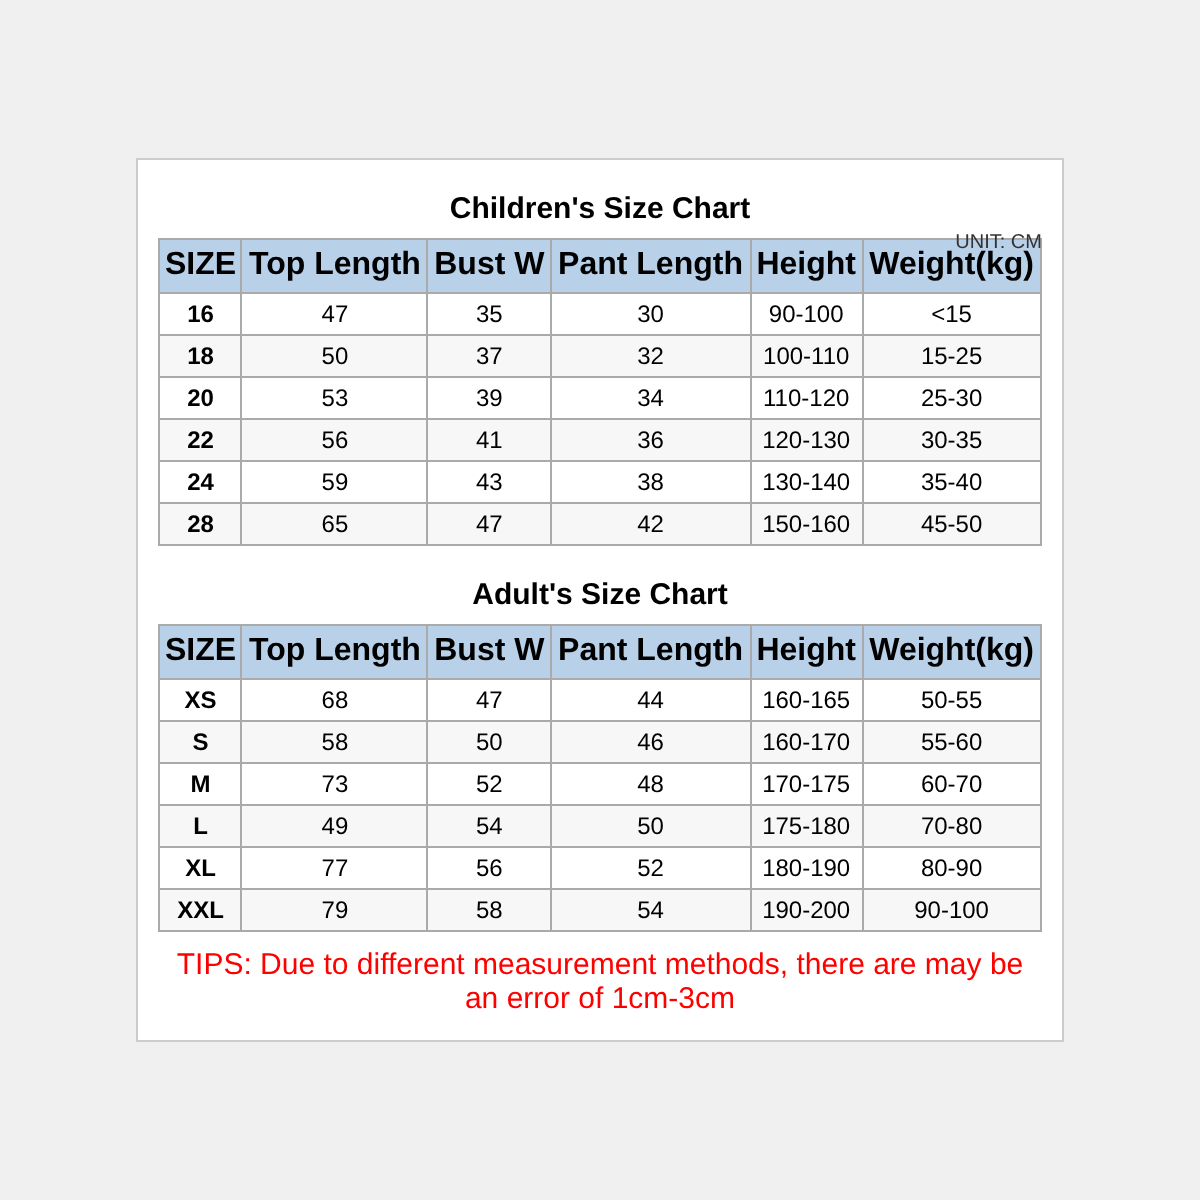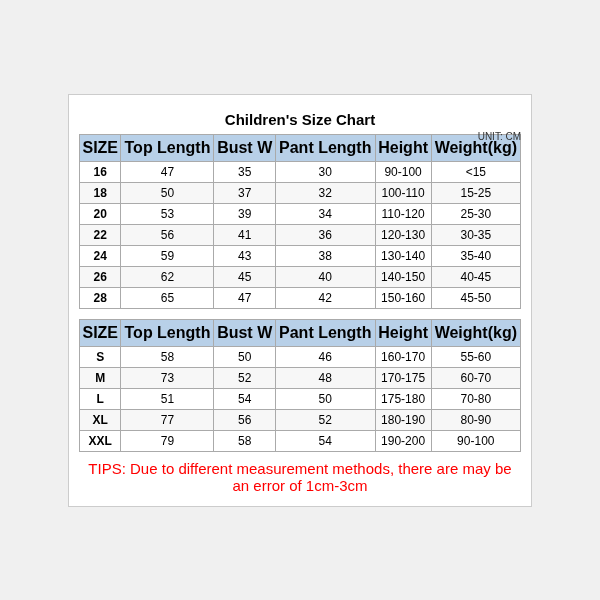--- a/index.html
+++ b/index.html
@@ -120,70 +120,73 @@
         </tr>
         <tr>
           <td>24</td>
           <td>59</td>
           <td>43</td>
           <td>38</td>
           <td>130-140</td>
           <td>35-40</td>
         </tr>
         <tr>
-          <td>26</td>
-          <td>62</td>
-          <td>45</td>
-          <td>40</td>
-          <td>140-150</td>
-          <td>40-45</td>
-        </tr>
-        <tr>
           <td>28</td>
           <td>65</td>
           <td>47</td>
           <td>42</td>
           <td>150-160</td>
           <td>45-50</td>
         </tr>
       </tbody>
   </table>
 
   <div class="adult-section">
+    <div class="section-title">
+      <span>Adult's Size Chart</span>
+    </div>
     <table>
       <thead>
         <tr>
           <th>SIZE</th>
           <th>Top Length</th>
           <th>Bust W</th>
           <th>Pant Length</th>
           <th>Height</th>
           <th>Weight(kg)</th>
         </tr>
       </thead>
       <tbody id="adults-tbody">
+      <tr>
+            <td>XS</td>
+            <td>68</td>
+            <td>47</td>
+            <td>44</td>
+            <td>160-165</td>
+            <td>50-55</td>
+          </tr>
           <tr>
             <td>S</td>
             <td>58</td>
             <td>50</td>
             <td>46</td>
             <td>160-170</td>
             <td>55-60</td>
           </tr>
           <tr>
             <td>M</td>
             <td>73</td>
             <td>52</td>
             <td>48</td>
             <td>170-175</td>
             <td>60-70</td>
           </tr>
           <tr>
             <td>L</td>
-            <td>51</td>
+            <td>49</td>
             <td>54</td>
             <td>50</td>
             <td>175-180</td>
             <td>70-80</td>
           </tr>
           <tr>
             <td>XL</td>
             <td>77</td>
             <td>56</td>
             <td>52</td>

